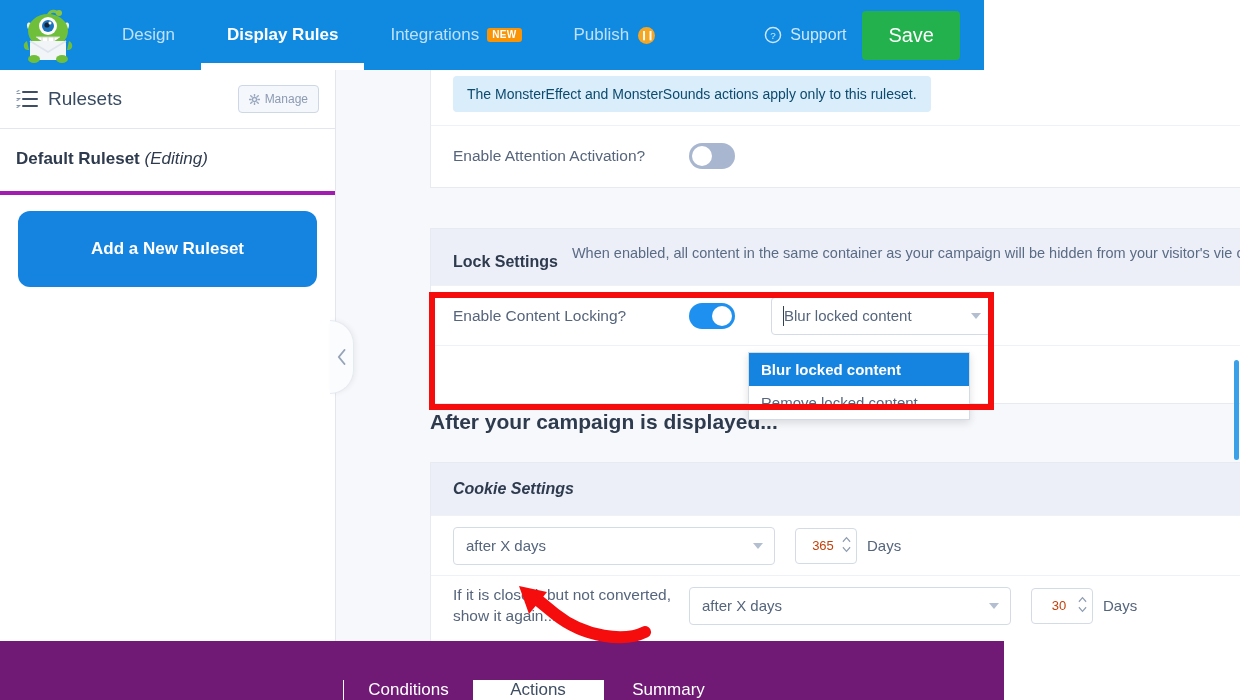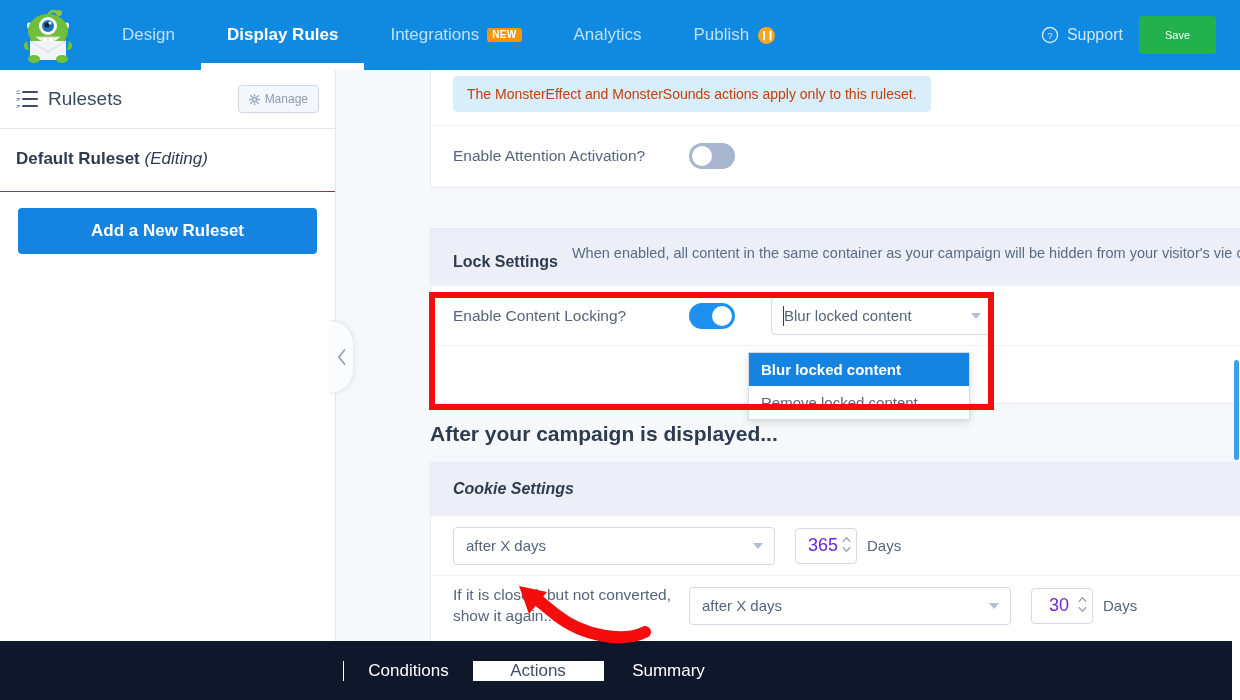--- a/index.html
+++ b/index.html
@@ -6,21 +6,21 @@
   html, body {
     width: 1240px; height: 700px;
     font-family: "Liberation Sans", sans-serif;
     background: #ffffff;
     overflow: hidden;
   }
   #app { position: relative; width: 1240px; height: 700px; overflow: hidden; }
 
   
   .topnav {
-    position: absolute; left: 0; top: 0; width: 1240px; height: 70px;
+    position: absolute; left: 0; top: 0; width: 984px; height: 70px;
     background: #1089e0; display: flex; align-items: stretch;
   }
   .logo-wrap {
     width: 96px; display: flex; align-items: center; justify-content: center;
     flex: 0 0 96px;
   }
   .nav-items { display: flex; align-items: stretch; flex: 1 1 auto; }
   .nav-item {
     position: relative; display: flex; align-items: center; justify-content: center;
     padding: 0 26px; color: #bfe0f7; font-size: 17px; cursor: pointer;
@@ -43,21 +43,21 @@
     letter-spacing: -1px; font-weight: bold;
   }
   .nav-right {
     display: flex; align-items: center; gap: 16px; padding-right: 24px;
   }
   .support {
     display: flex; align-items: center; gap: 8px; color: #cfe6f9;
     font-size: 16px; cursor: pointer;
   }
   .save-btn {
-    background: #22b14c; color: #ffffff; font-size: 11px;
+    background: #22b14c; color: #ffffff; font-size: 20px;
     border: none; border-radius: 4px; padding: 13px 26px; cursor: pointer;
     font-family: inherit;
   }
 
   
   .sidebar {
     position: absolute; left: 0; top: 70px; width: 336px; height: 571px;
     background: #ffffff; border-right: 1px solid #e3e6ec;
   }
   .sidebar-head {
@@ -66,28 +66,28 @@
   }
   .rulesets-icon { width: 22px; height: 18px; margin-right: 10px; flex: 0 0 22px; }
   .sidebar-title { font-size: 19px; color: #384b62; font-weight: 500; flex: 1 1 auto; }
   .manage-btn {
     display: flex; align-items: center; gap: 5px;
     border: 1px solid #ced7e6; background: #f4f7fc; color: #8c9bb2;
     border-radius: 4px; font-size: 12px; padding: 6px 10px; cursor: pointer;
     font-family: inherit;
   }
   .ruleset-row {
-    padding: 20px 16px 22px 16px; border-bottom: 1px solid #a21caf;
+    padding: 20px 16px 22px 16px; border-bottom: 4px solid #a21caf;
   }
   .ruleset-name { font-size: 17px; color: #2e3b4e; font-weight: bold; }
   .ruleset-name em { font-weight: normal; font-style: italic; color: #2e3b4e; }
   .add-ruleset-wrap { padding: 16px 18px; }
   .add-ruleset-btn {
     width: 100%; background: #1583e0; color: #ffffff; border: none;
-    border-radius: 4px; font-size: 17px; font-weight: bold; padding: 13px 0;
+    border-radius: 12px; font-size: 17px; font-weight: bold; padding: 28px 0;
     cursor: pointer; font-family: inherit;
   }
 
   
   .collapse-handle {
     position: absolute; left: 330px; top: 320px; width: 24px; height: 74px;
     background: #fbfcfe; border: 1px solid #e6eaf0; border-left: none;
     border-radius: 0 40px 40px 0; display: flex; align-items: center;
     justify-content: center; cursor: pointer; z-index: 6;
     box-shadow: 2px 0 5px rgba(0,0,0,.05);
@@ -112,21 +112,21 @@
   }
   .sectionband .band-desc {
     font-size: 14.5px; color: #5a6b84; line-height: 1.45;
   }
   .row {
     display: flex; align-items: center; padding: 0 22px; min-height: 60px;
     border-top: 1px solid #eef1f6; background: #ffffff;
   }
   .row-label { font-size: 15.5px; color: #56657c; width: 236px; flex: 0 0 236px; }
   .info-box {
-    background: #d9edfb; color: #c2410c; font-size: 14px;
+    background: #d9edfb; color: #0c4a6e; font-size: 14px;
     border-radius: 4px; padding: 10px 14px; display: inline-block;
   }
 
   
   .toggle {
     width: 46px; height: 26px; border-radius: 14px; position: relative;
     cursor: pointer; flex: 0 0 46px;
   }
   .toggle.off { background: #a8b6d0; }
   .toggle.on  { background: #1e90ef; }
@@ -158,21 +158,21 @@
   }
   .dd-opt { font-size: 15px; padding: 8px 12px; color: #55657c; cursor: pointer; }
   .dd-opt.sel { background: #1583e0; color: #ffffff; font-weight: bold; }
 
   
   .stepper {
     position: relative; width: 62px; height: 36px; border: 1px solid #d3dbe6;
     border-radius: 4px; background: #ffffff; display: flex; align-items: center;
   }
   .stepper .val {
-    flex: 1 1 auto; text-align: center; font-size: 18px; color: #6d28d9;
+    flex: 1 1 auto; text-align: center; font-size: 13px; color: #c2410c;
     padding-right: 8px; padding-left: 2px;
   }
   .stepper .arrows {
     position: absolute; right: 5px; top: 50%; margin-top: -10px;
     display: flex; flex-direction: column; gap: 3px; cursor: pointer;
   }
   .unit { font-size: 15px; color: #55657c; margin-left: 10px; }
 
   
   .group-heading {
@@ -188,22 +188,22 @@
   .red-arrow { position: absolute; left: 455px; top: 562px; z-index: 10; pointer-events: none; }
 
   
   .vscroll {
     position: absolute; right: 1px; top: 290px; width: 5px; height: 100px;
     background: #3aa0e8; border-radius: 3px; z-index: 7; cursor: pointer;
   }
 
   
   .bottombar {
-    position: absolute; left: 0; bottom: 0; width: 1232px; height: 59px;
-    background: #0f172a; display: flex; align-items: center;
+    position: absolute; left: 0; bottom: 0; width: 1004px; height: 59px;
+    background: #701a75; display: flex; align-items: flex-end;
   }
   .bb-spacer { width: 343px; flex: 0 0 343px; }
   .bb-tab {
     display: flex; align-items: center; justify-content: center;
     min-width: 130px; padding: 0 22px; color: #ffffff; font-size: 17px;
     cursor: pointer; border-left: 1px solid #ffffff;
   }
   .bb-tab.active { background: #ffffff; color: #3f4e63; border-left: none; }
   .bb-rest { flex: 1 1 auto; border-left: 1px solid #ffffff; }
 </style>
@@ -247,23 +247,20 @@
     <div class="nav-items">
       <div class="nav-item">
         <span>Design</span>
       </div>
       <div class="nav-item active">
         <span>Display Rules</span>
       </div>
       <div class="nav-item">
         <span>Integrations</span>
         <span class="badge-new">NEW</span>
-      </div>
-      <div class="nav-item">
-        <span>Analytics</span>
       </div>
       <div class="nav-item">
         <span>Publish</span>
         <span class="badge-dot">❙❙</span>
       </div>
     </div>
 
     <div class="nav-right">
       <div class="support">
         <svg width="18" height="18" viewBox="0 0 20 20">
@@ -335,21 +332,21 @@
         </div>
       </div>
       <div class="row" style="min-height:56px;"></div>
     </div>
 
     <div class="dropdown-list" style="left:412px; top:282px; width:222px;">
       <div class="dd-opt sel">Blur locked content</div>
       <div class="dd-opt">Remove locked content</div>
     </div>
 
-    <div class="group-heading" style="top:352px;">After your campaign is displayed...</div>
+    <div class="group-heading" style="top:340px;">After your campaign is displayed...</div>
 
     <div class="card" style="top:392px; height:186px;">
       <div class="sectionband" style="padding:17px 22px;">
         <span class="band-title" style="padding-top:0;font-style:italic;">Cookie Settings</span>
       </div>
       <div class="row" style="min-height:60px;">
         <div class="select" style="width:322px; height:38px;">
           <span>after X days</span>
           <span class="caret"></span>
         </div>

